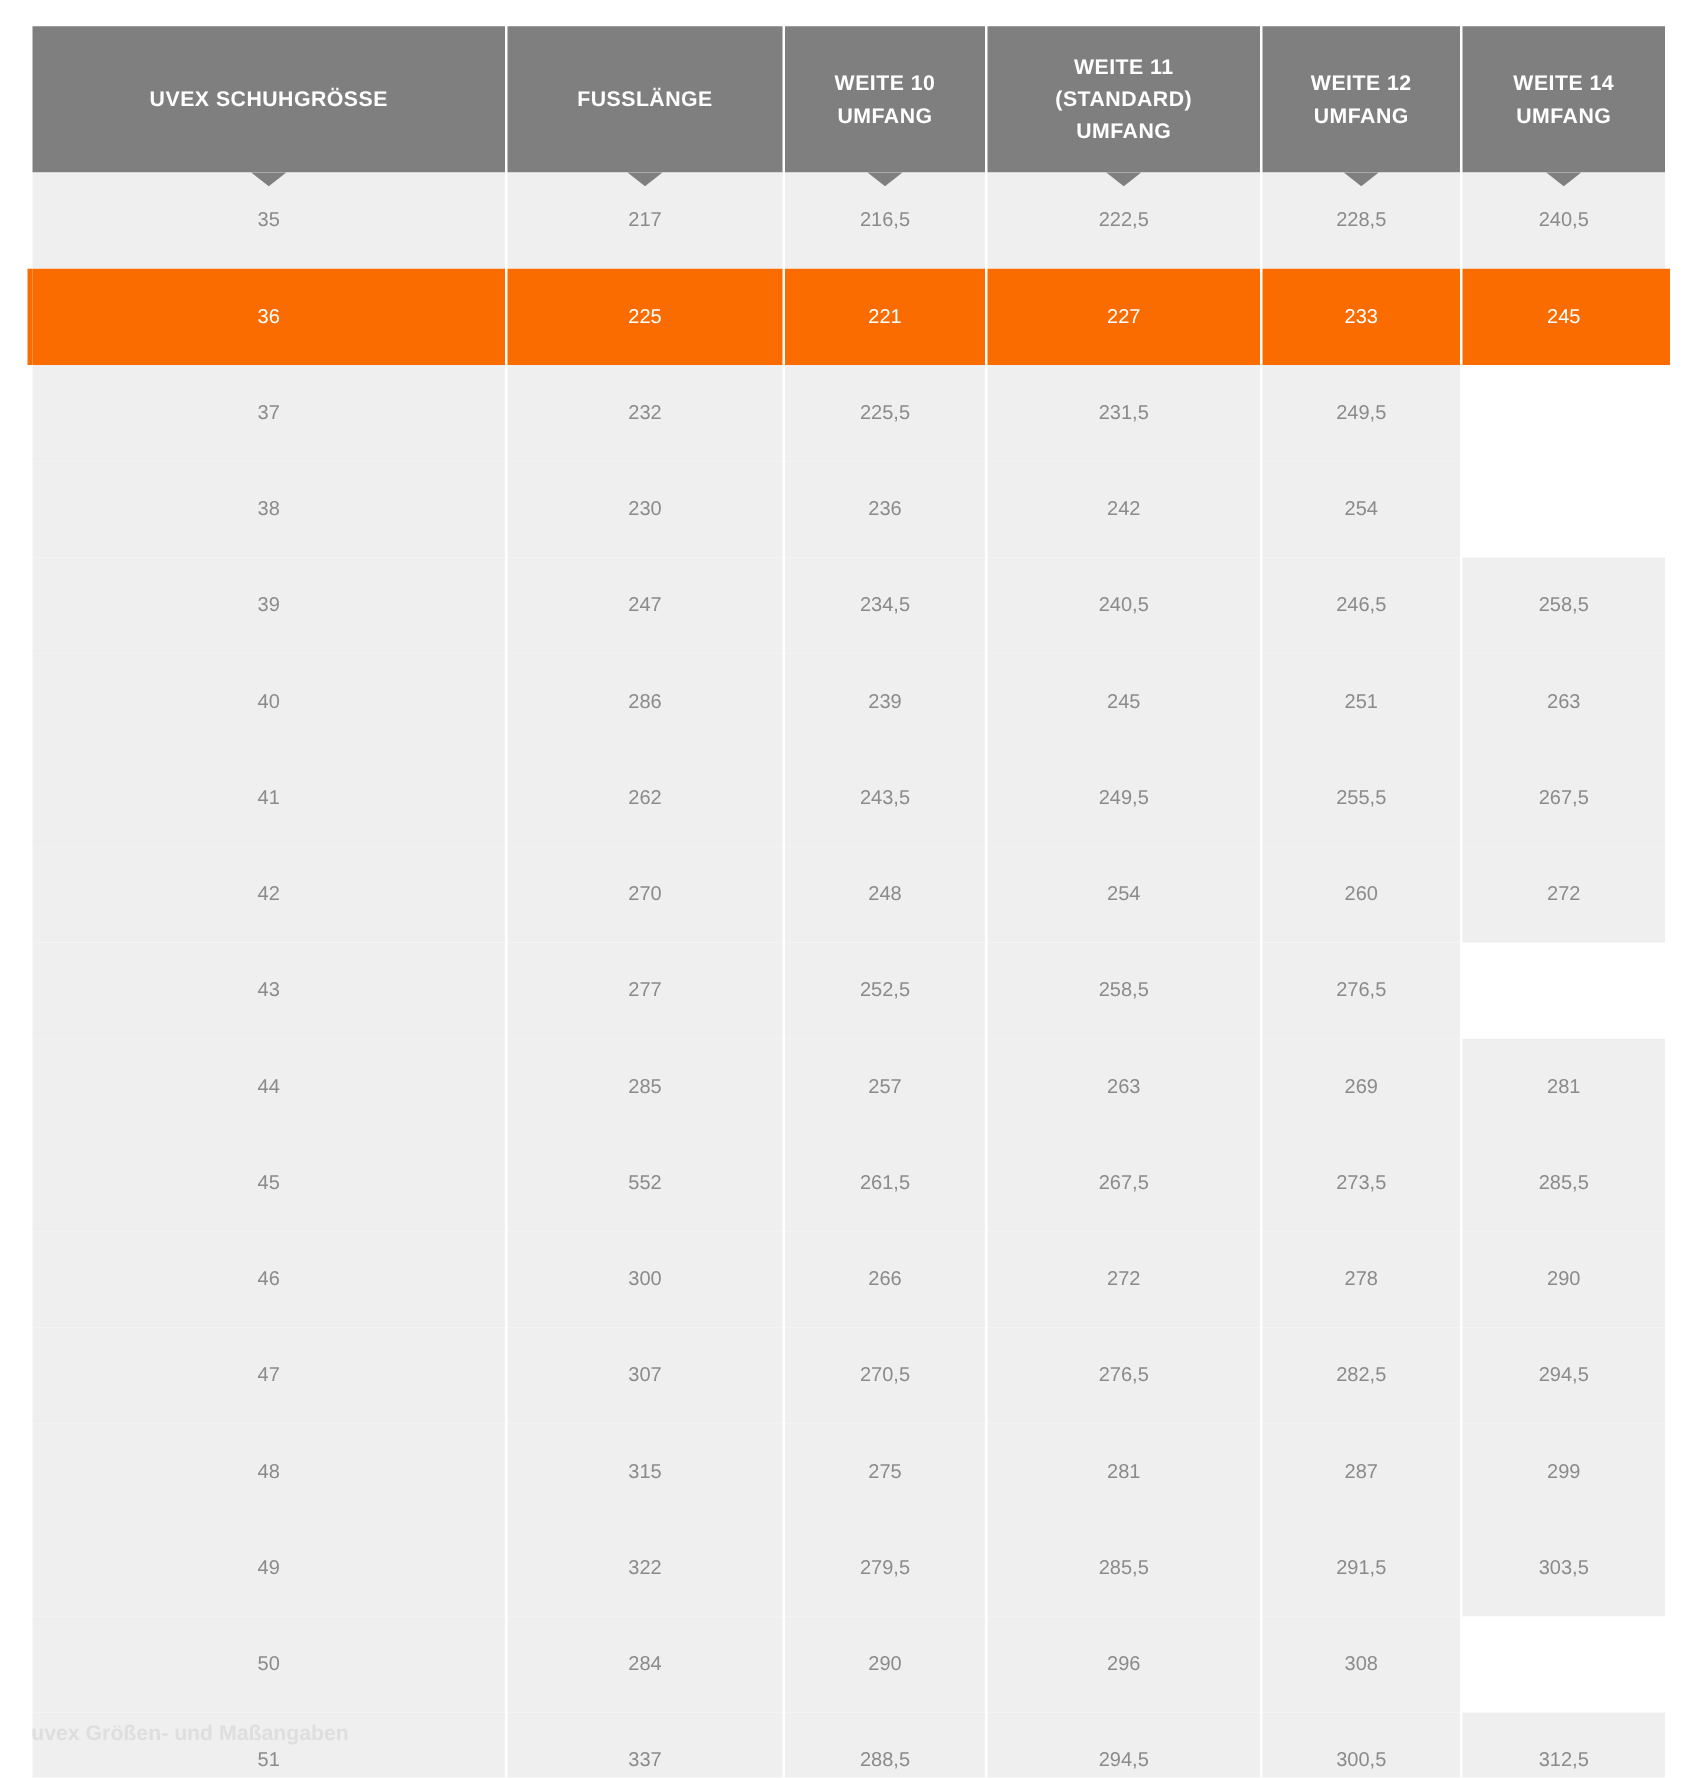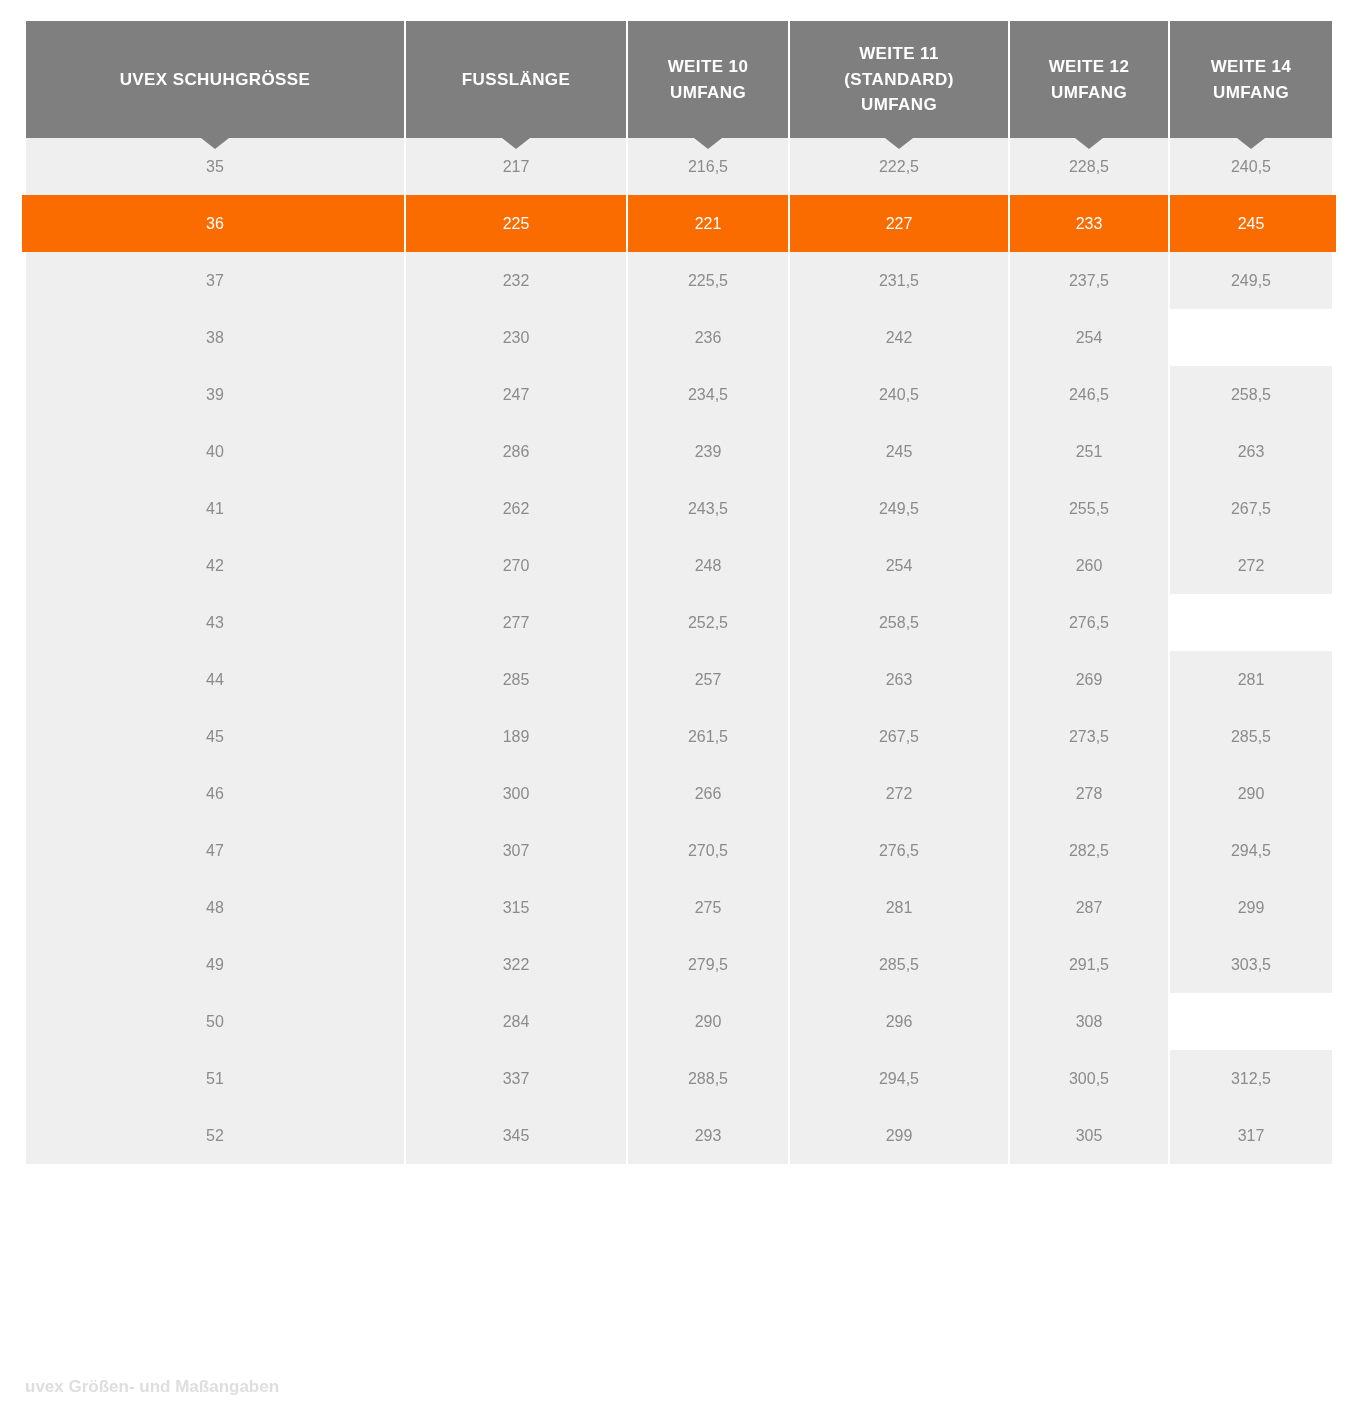--- a/index.html
+++ b/index.html
@@ -31,21 +31,21 @@
   .arrow {
     position: absolute;
     bottom: -11px; left: 50%;
     margin-left: -14px;
     width: 0; height: 0;
     border-left: 14px solid transparent;
     border-right: 14px solid transparent;
     border-top: 11px solid var(--header-bg);
     z-index: 3;
   }
-  .row { height: 57px; position: relative; }
+  .row { height: 77px; position: relative; }
   .td {
     background: var(--row-bg);
     color: var(--row-text);
     font-size: 16px;
     display: flex; align-items: center; justify-content: center;
   }
   .row.highlight .td { background: var(--hl-bg); color: var(--hl-text); }
   .row.highlight::before, .row.highlight::after {
     content: "";
     position: absolute; top: 0; bottom: 0; width: 4px;
@@ -114,21 +114,20 @@
     <div class="td">227</div>
     <div class="td">233</div>
     <div class="td">245</div>
   </div>
 
   <div class="grid-row row">
     <div class="td">37</div>
     <div class="td">232</div>
     <div class="td">225,5</div>
     <div class="td">231,5</div>
-    <div class="td">237,5</div>
     <div class="td">249,5</div>
   </div>
 
   <div class="grid-row row">
     <div class="td">38</div>
     <div class="td">230</div>
     <div class="td">236</div>
     <div class="td">242</div>
     <div class="td">254</div>
   </div>
@@ -181,21 +180,21 @@
     <div class="td">44</div>
     <div class="td">285</div>
     <div class="td">257</div>
     <div class="td">263</div>
     <div class="td">269</div>
     <div class="td">281</div>
   </div>
 
   <div class="grid-row row">
     <div class="td">45</div>
-    <div class="td">189</div>
+    <div class="td">552</div>
     <div class="td">261,5</div>
     <div class="td">267,5</div>
     <div class="td">273,5</div>
     <div class="td">285,5</div>
   </div>
 
   <div class="grid-row row">
     <div class="td">46</div>
     <div class="td">300</div>
     <div class="td">266</div>

